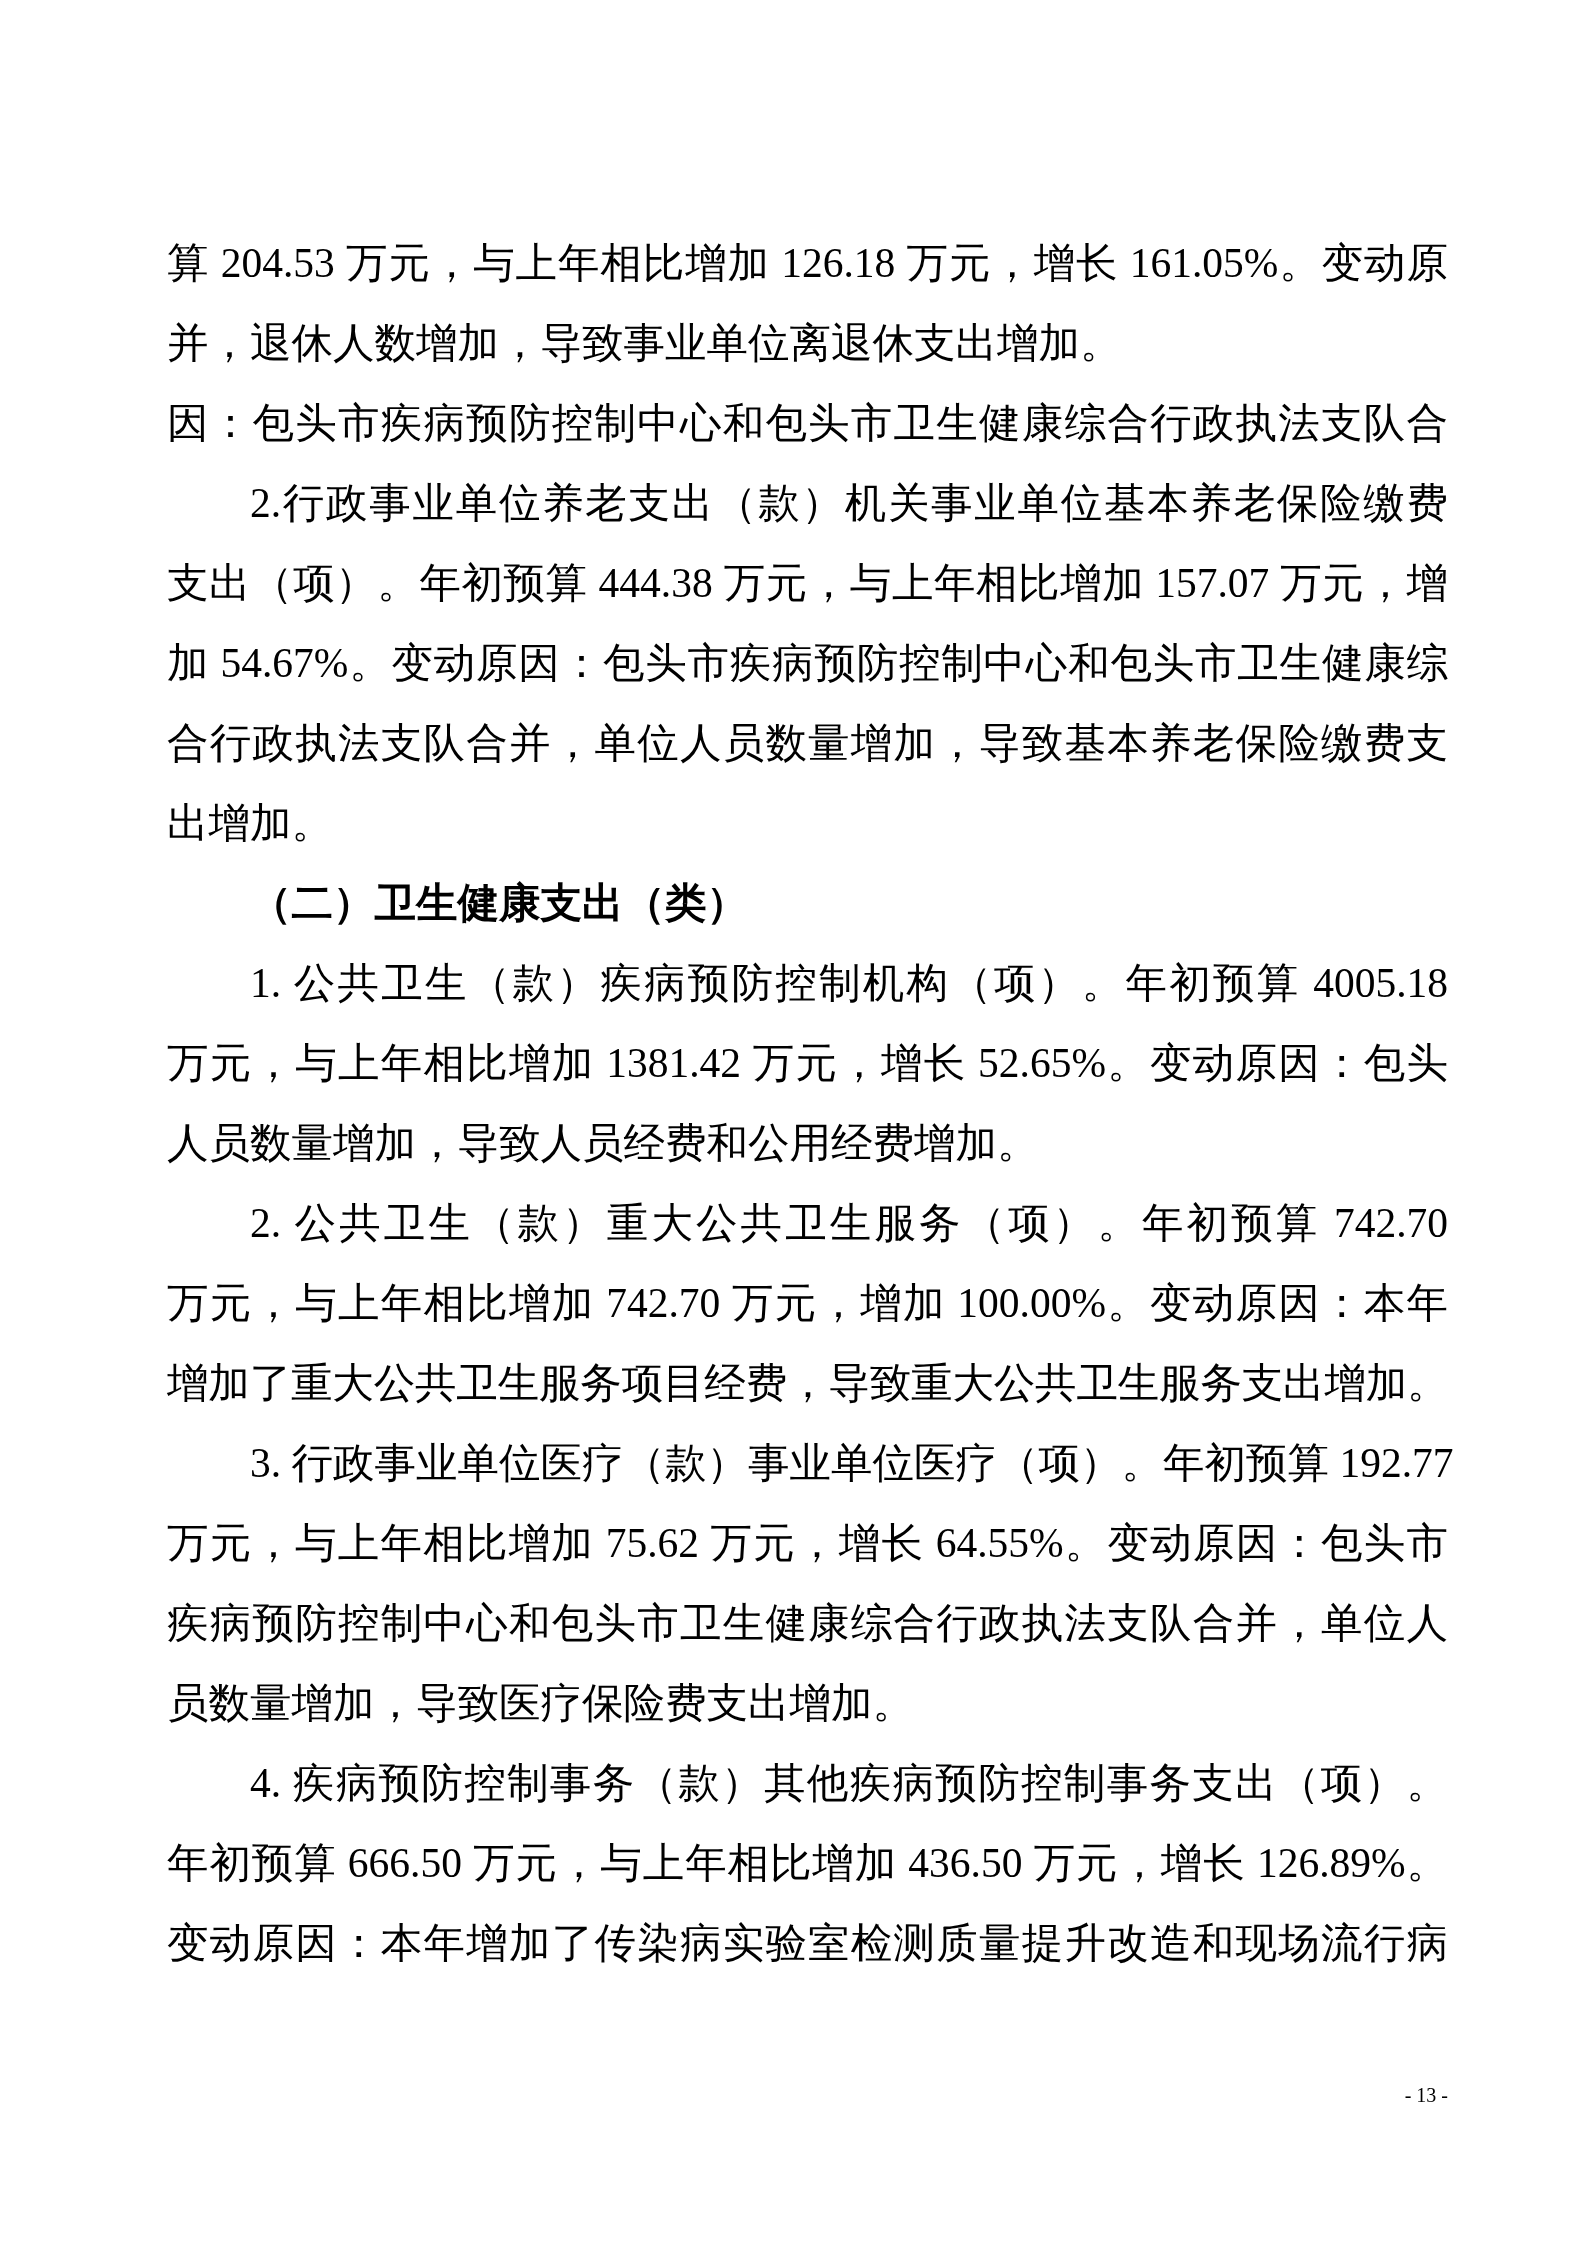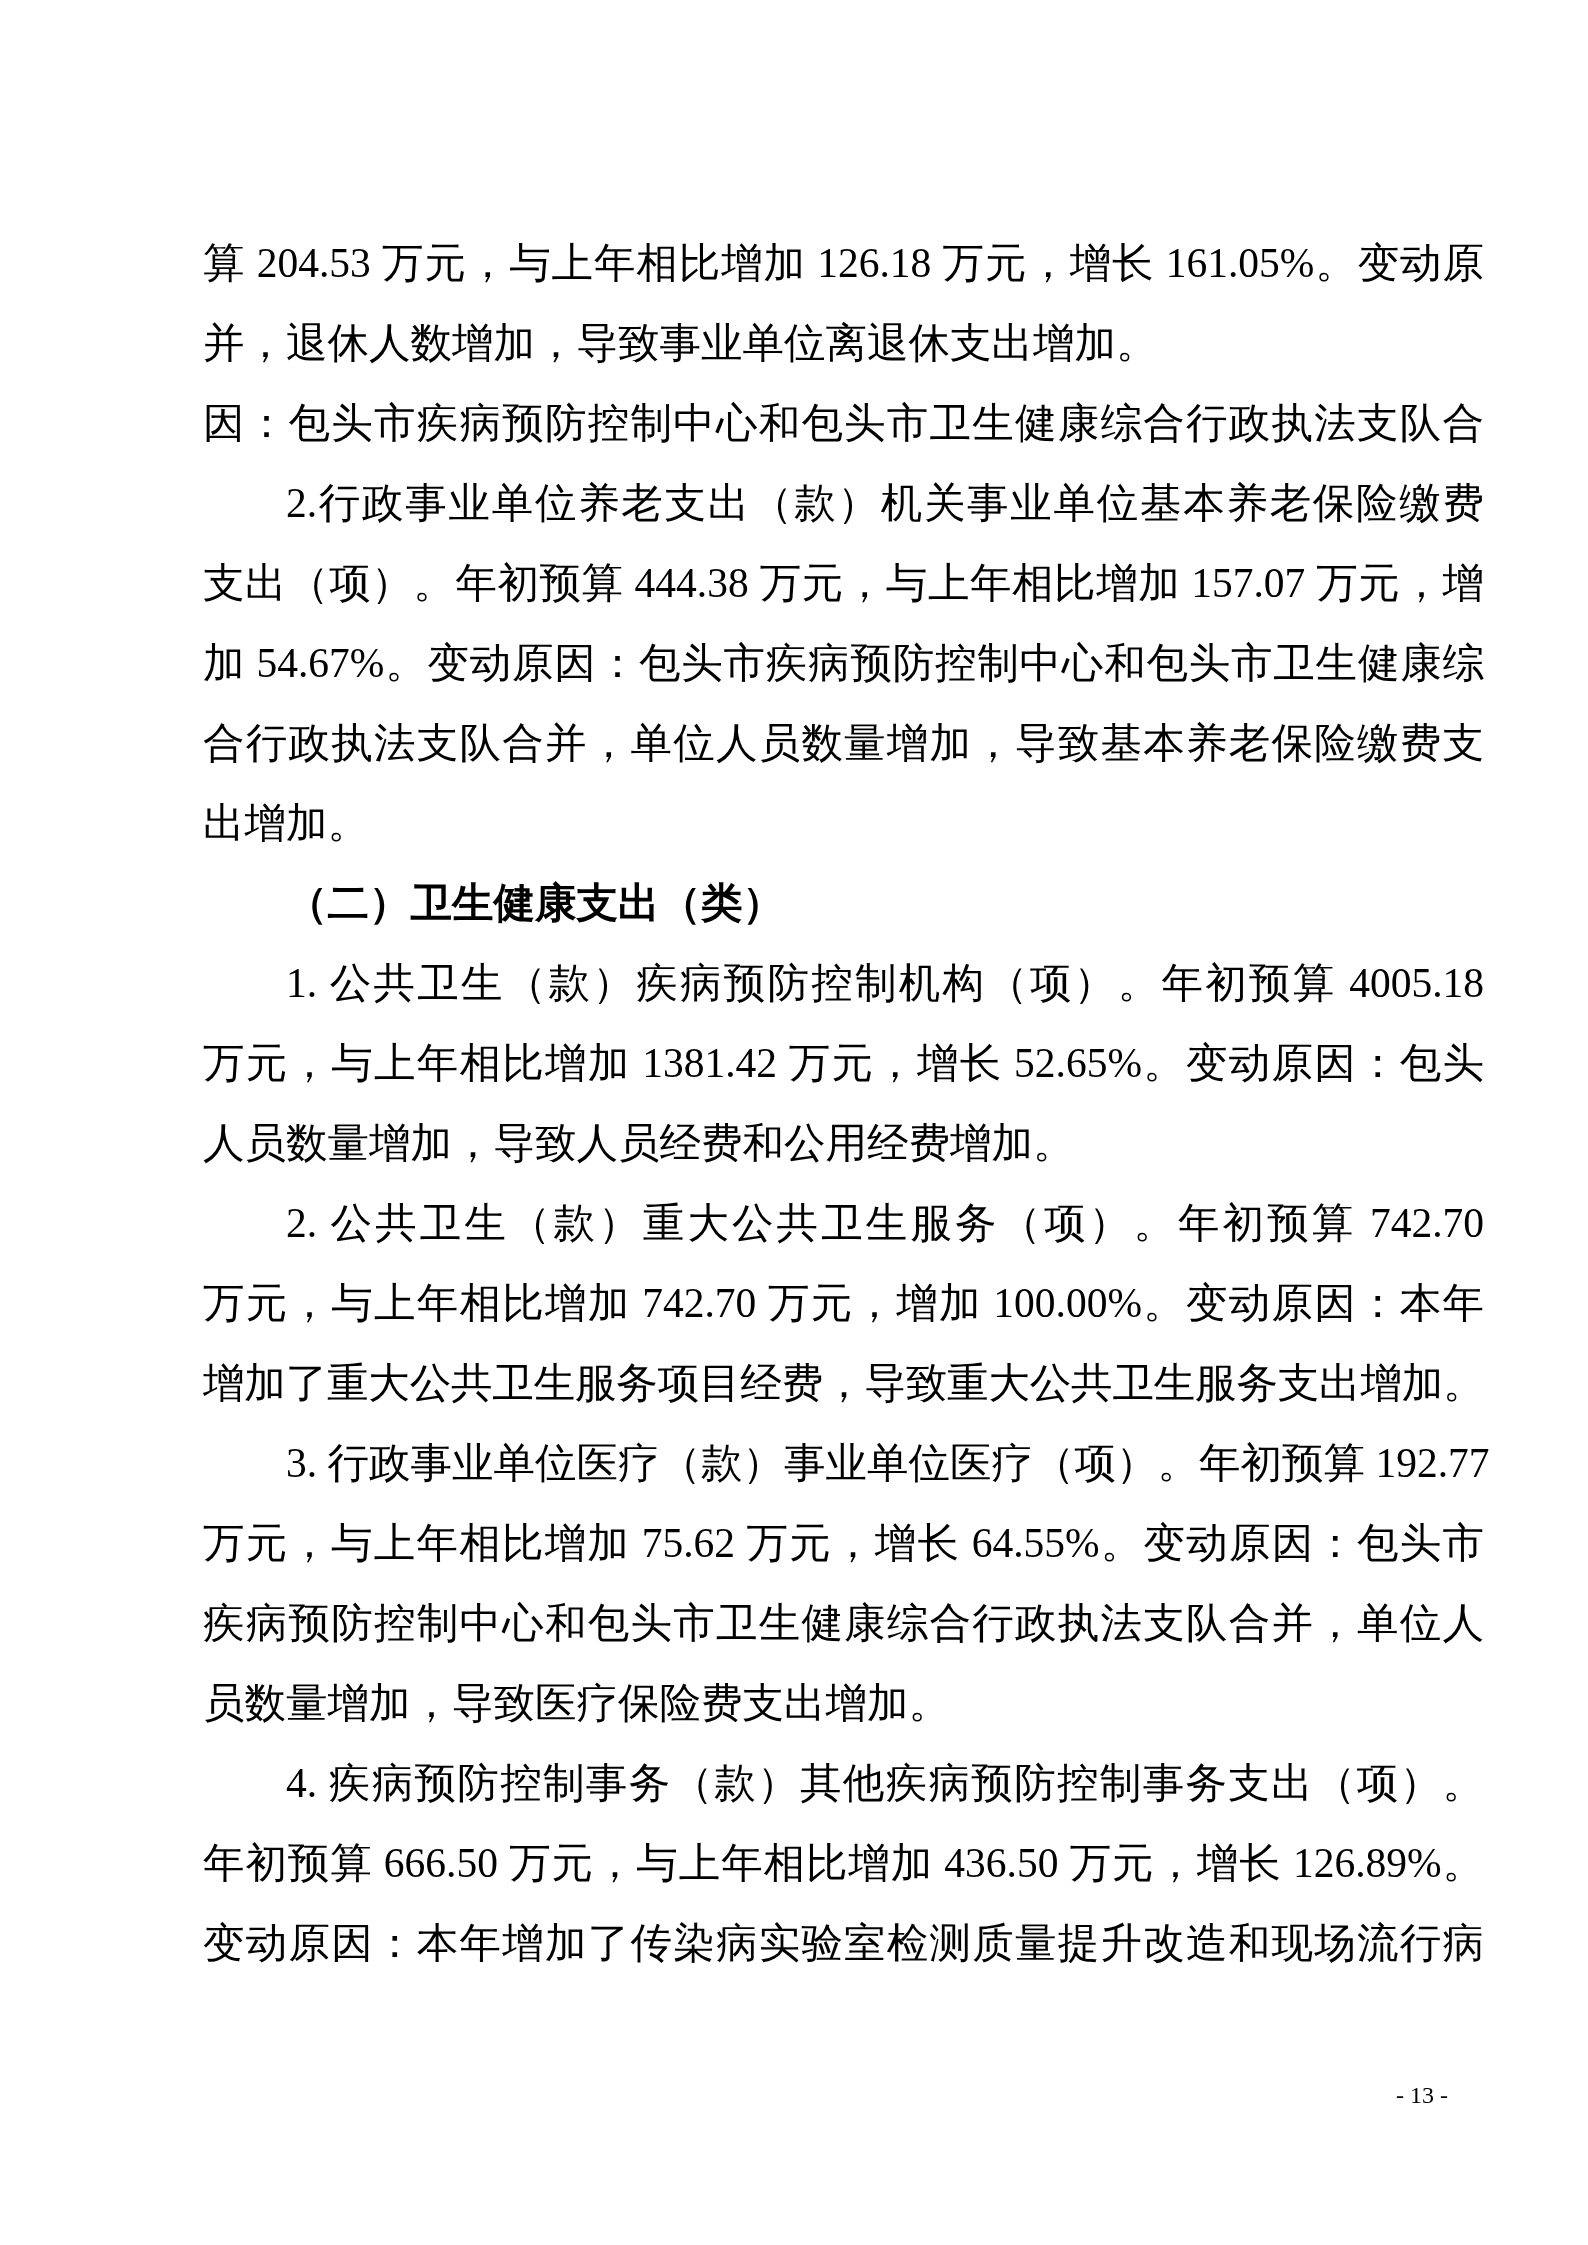--- a/index.html
+++ b/index.html
@@ -12,40 +12,39 @@
     overflow: hidden;
     font-family: "Liberation Serif", serif;
     color: #000000;
   }
   .textblock {
     position: absolute;
     left: 167px;
     top: 223px;
     width: 1281px;
     font-size: 41.5px;
-    margin-left: 36px;
   }
   .line {
     height: 80px;
     line-height: 80px;
     text-align: justify;
     white-space: nowrap;
   }
   .jl { text-align-last: justify; }
   .end { text-align: left; text-align-last: auto; }
   .ind { text-indent: 83px; }
   .bold { font-weight: bold; }
   .tight { letter-spacing: -0.6px; }
   .pagenum {
     position: absolute;
     left: 167px;
     top: 2080px;
     width: 1281px;
     text-align: right;
-    font-size: 24px;
+    font-size: 20px;
     line-height: 30px;
     color: #000000;
   }
 </style>
 </head>
 <body>
 
 <div class="page">
   <div class="textblock">
 

